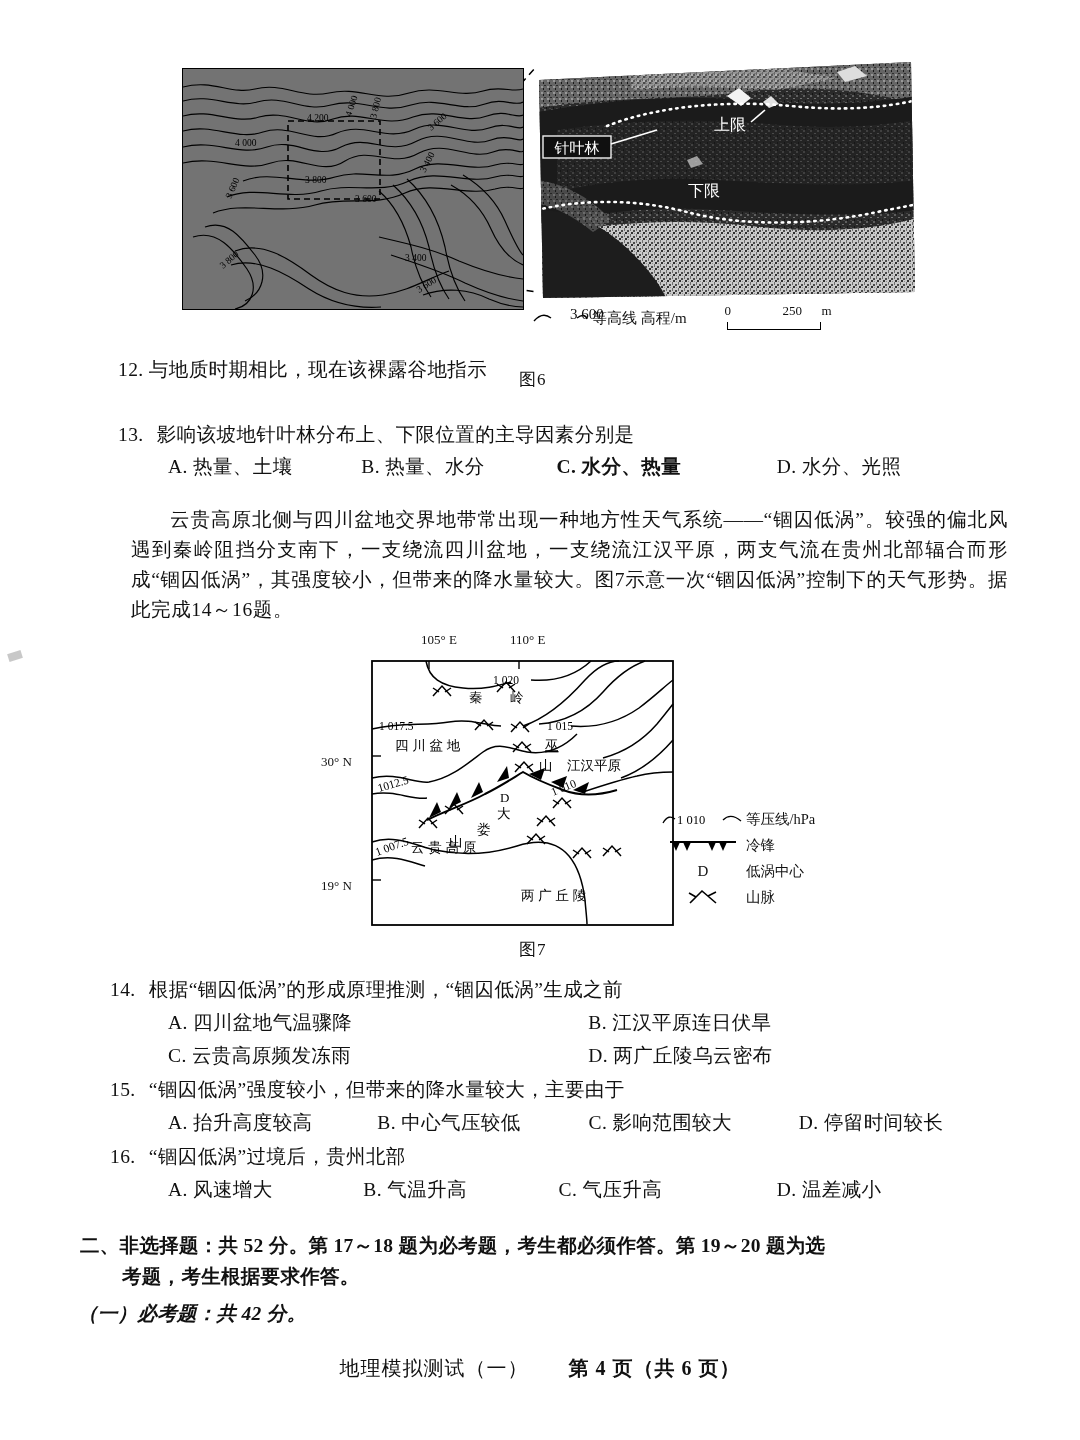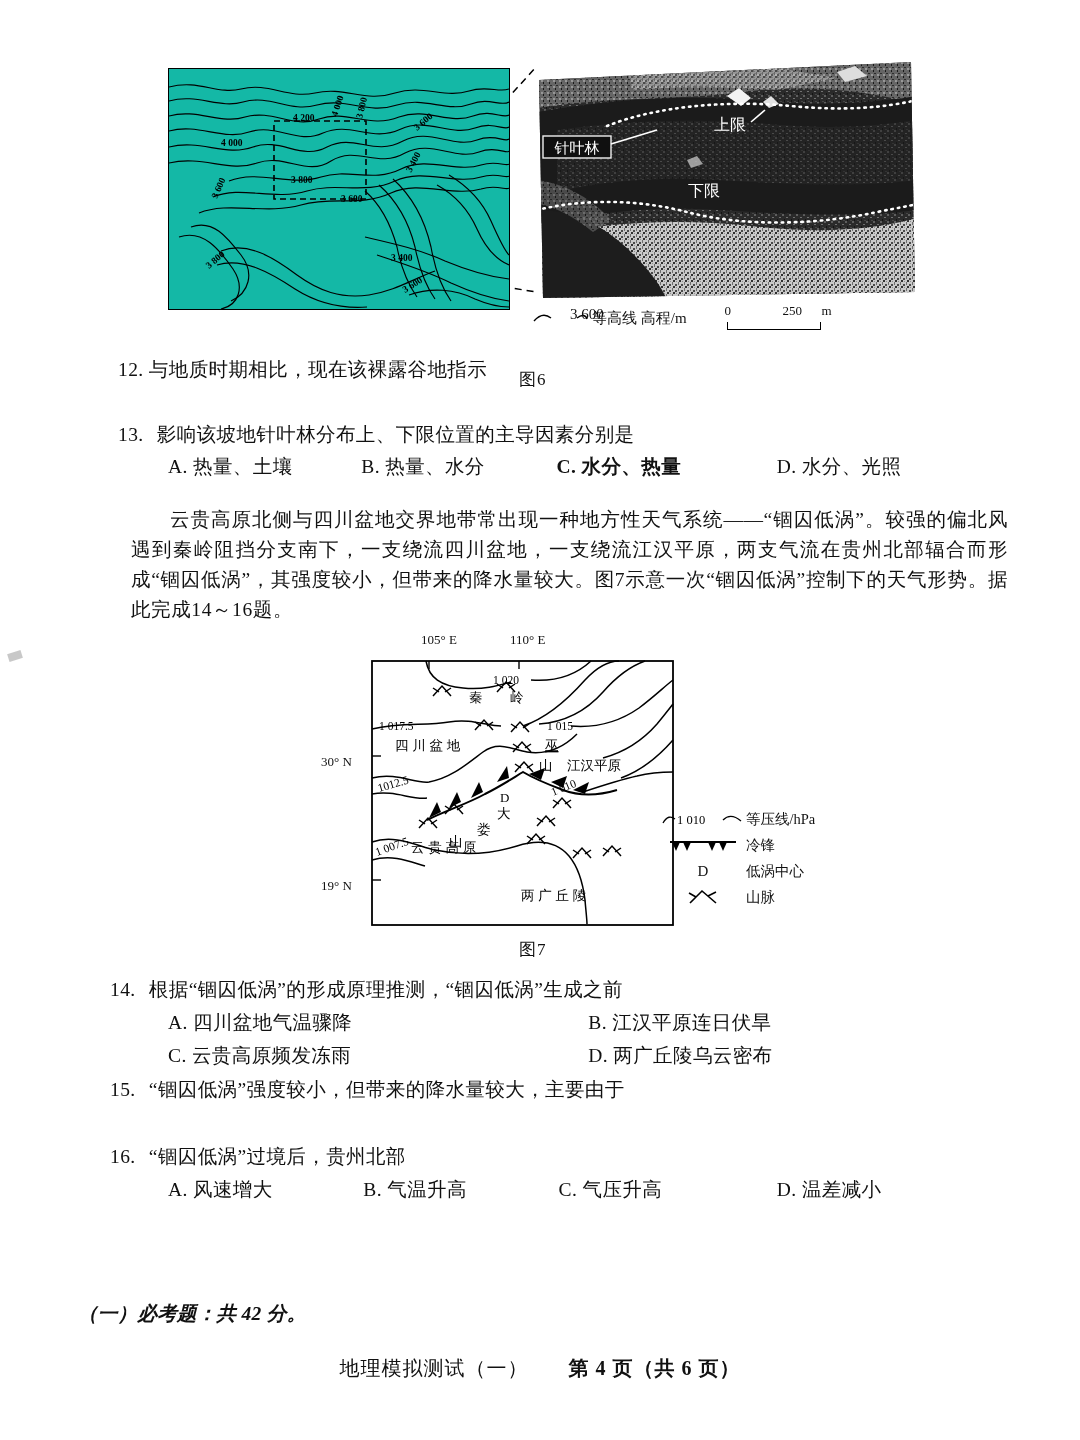--- a/index.html
+++ b/index.html
@@ -22,26 +22,25 @@
   }
 
   
   #figure6 {
     position: absolute;
     left: 0; top: 50px;
     width: 1080px; height: 290px;
   }
   #contour-map {
     position: absolute;
-    left: 168px; top: 18px;
+    left: 182px; top: 18px;
     width: 340px; height: 240px;
     border: 1.6px solid #000;
-    background: #14b8a6;
+    background: #737373;
     overflow: hidden;
-    font-weight: bold;
   }
   #contour-svg { display:block; width:100%; height:100%; }
 
   #photo-panel {
     position: absolute;
     left: 537px; top: 10px;
     width: 380px; height: 240px;
     overflow: hidden;
   }
   #photo-svg { display:block; width:100%; height:100%; }
@@ -563,32 +562,42 @@
   </div>
   <div class="qline" id="q14-optsB">
     <span class="opt">C. 云贵高原频发冻雨</span>
     <span class="opt">D. 两广丘陵乌云密布</span>
   </div>
 
   <div class="qline" id="q15-stem">
     <span class="qnum">15.</span>
     <span style="margin-left:8px">“锢囚低涡”强度较小，但带来的降水量较大，主要由于</span>
   </div>
+  <div class="qline" id="q15-opts">
+    <span class="opt">A. 抬升高度较高</span>
+    <span class="opt">B. 中心气压较低</span>
+    <span class="opt">C. 影响范围较大</span>
+    <span class="opt">D. 停留时间较长</span>
+  </div>
 
   <div class="qline" id="q16-stem">
     <span class="qnum">16.</span>
     <span style="margin-left:8px">“锢囚低涡”过境后，贵州北部</span>
   </div>
   <div class="qline" id="q16-opts">
     <span class="opt">A. 风速增大</span>
     <span class="opt">B. 气温升高</span>
     <span class="opt">C. 气压升高</span>
     <span class="opt">D. 温差减小</span>
   </div>
 
+  <div id="section2">
+    <span>二、非选择题：共 52 分。第 17～18 题为必考题，考生都必须作答。第 19～20 题为选</span>
+    <span class="s2-line2">考题，考生根据要求作答。</span>
+  </div>
   <div id="section2-sub">（一）必考题：共 42 分。</div>
 
   <div id="footer">
     <span class="foot-title">地理模拟测试（一）</span>
     <span class="foot-page">第 4 页（共 6 页）</span>
   </div>
 
 </div>
 
 </body></html>

